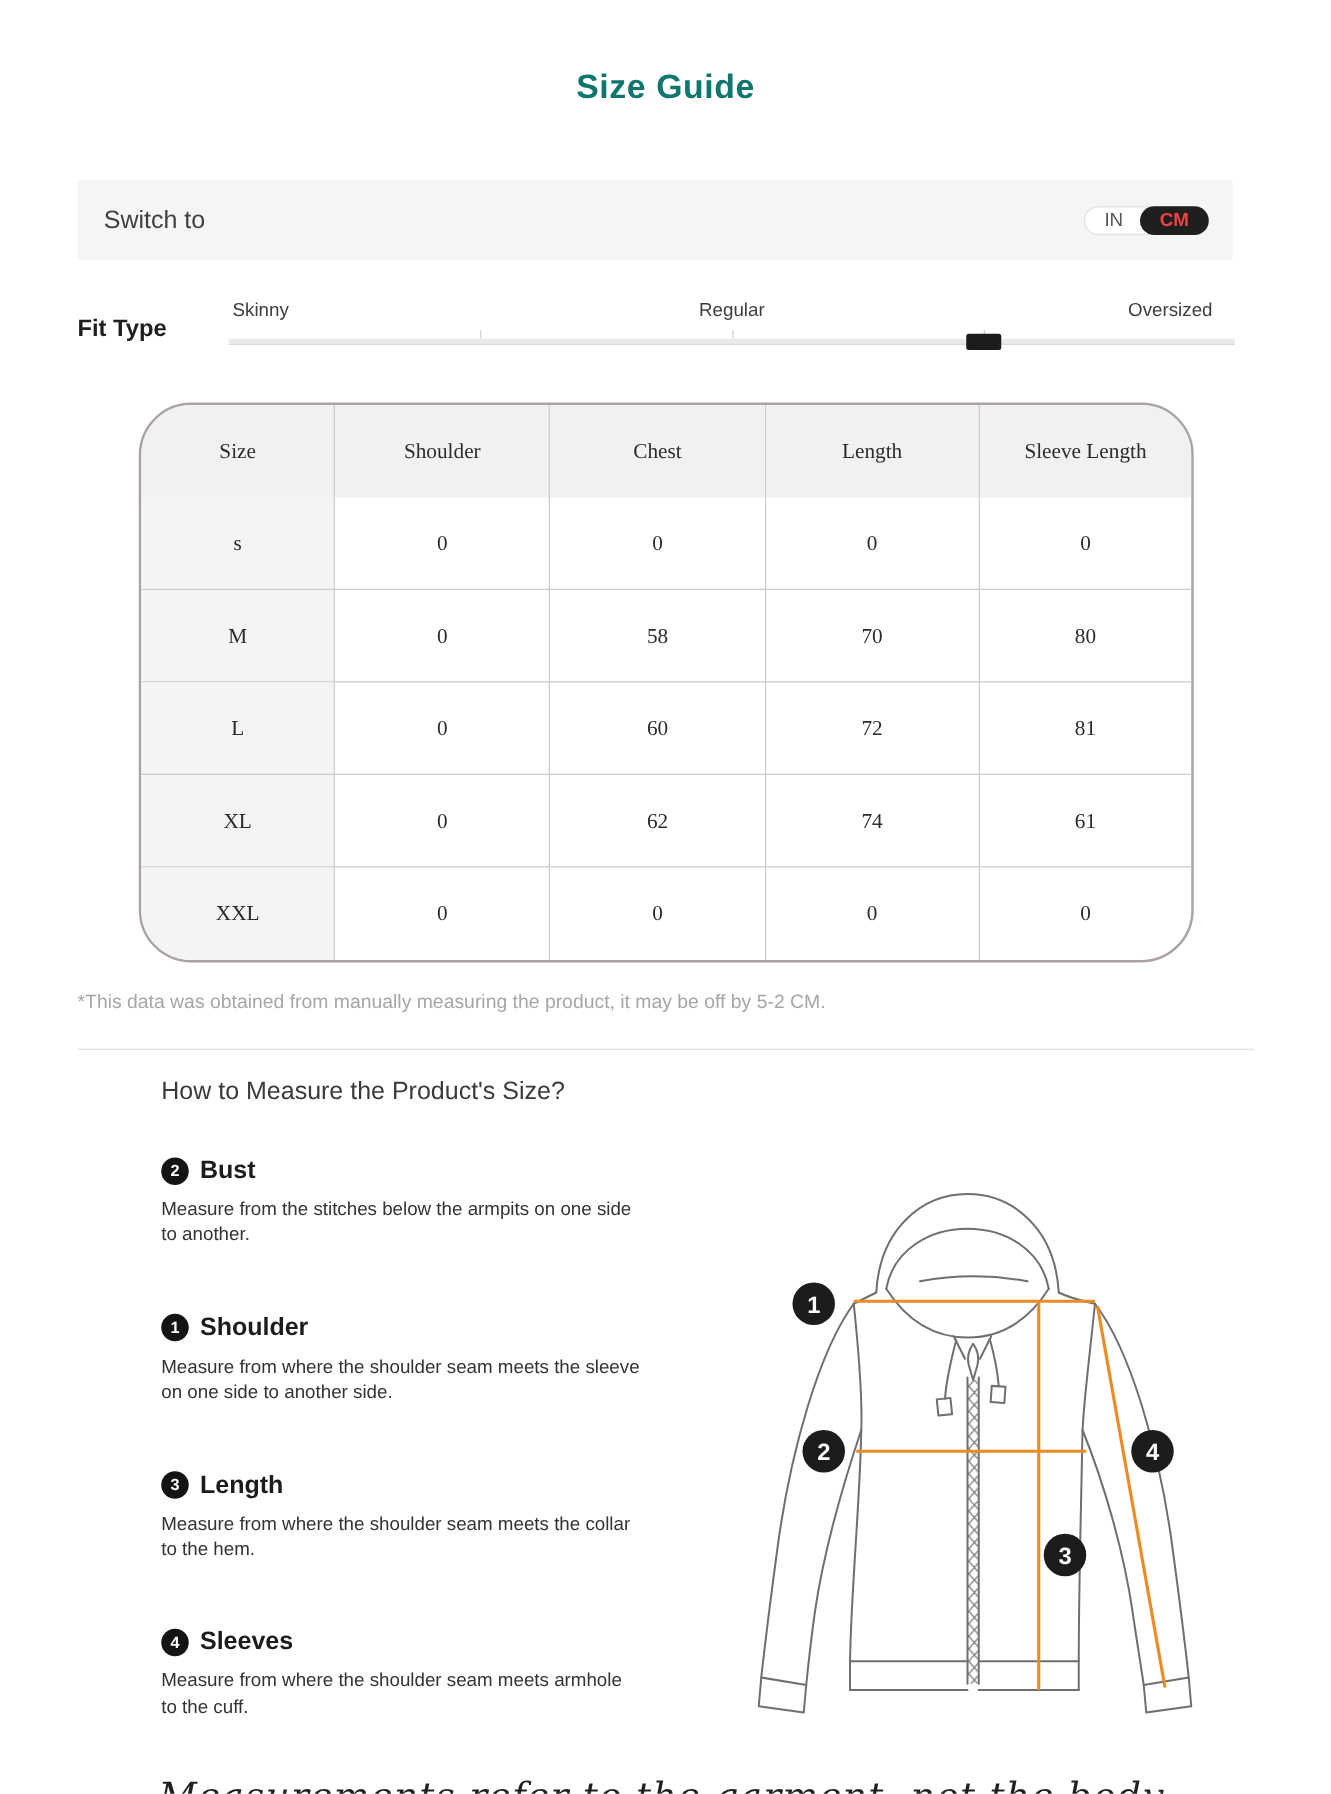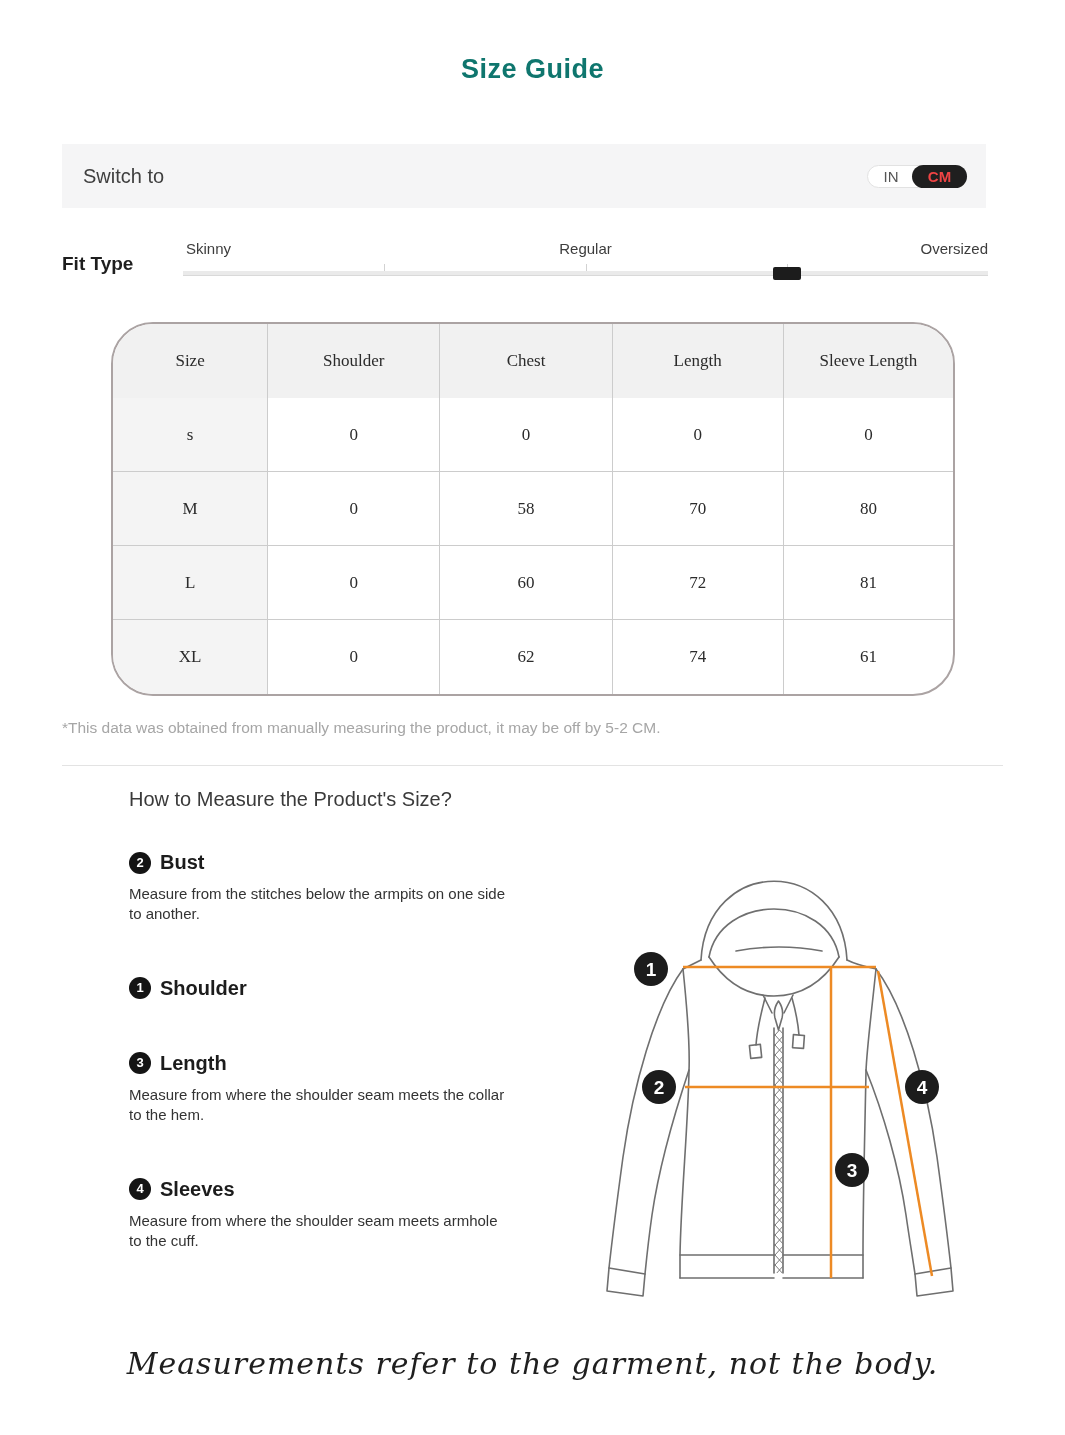--- a/index.html
+++ b/index.html
@@ -36,21 +36,21 @@
   
   .fit-row { margin:32px 77px 0 62px; display:flex; }
   .fit-label {
     width:121px; font-size:19px; font-weight:bold; color:#1e1e1e;
     align-self:flex-end; line-height:24px; padding-bottom:0px;
   }
   .slider-area { flex:1; }
   .slider-labels { position:relative; height:22px; font-size:15px; color:#3d3d3d; }
   .slider-labels .lab-left { position:absolute; left:3px; top:0; }
   .slider-labels .lab-mid { position:absolute; left:50%; transform:translateX(-50%); top:0; }
-  .slider-labels .lab-right { position:absolute; right:0; top:0; }
+  .slider-labels .lab-right { position:absolute; right:18px; top:0; }
   .slider-track {
     position:relative; margin-top:9px; height:5px; background:#eaeaea;
     border-bottom:1px solid #d9d9d9;
   }
   .slider-track .tick {
     position:absolute; width:1px; height:7px; top:-7px; background:#d2d2d2;
   }
   .tick.t25 { left:25%; } .tick.t50 { left:50%; } .tick.t75 { left:75%; }
   .slider-handle {
     position:absolute; left:calc(75% - 14px); top:-4px;
@@ -162,20 +162,27 @@
         <td>72</td>
         <td>81</td>
       </tr>
       <tr>
         <th>XL</th>
         <td>0</td>
         <td>62</td>
         <td>74</td>
         <td>61</td>
       </tr>
+      <tr>
+        <th>XXL</th>
+        <td>0</td>
+        <td>0</td>
+        <td>0</td>
+        <td>0</td>
+      </tr>
     </tbody>
   </table>
 </div>
 
 <p class="disclaimer">*This data was obtained from manually measuring the product, it may be off by 5-2 CM.</p>
 
 <div class="divider"></div>
 
 <div class="measure-section">
   <h2 class="howto-heading">How to Measure the Product's Size?</h2>
@@ -186,20 +193,21 @@
         <span class="num-badge">2</span>
         <span class="item-title">Bust</span>
       </div>
       <p class="item-desc">Measure from the stitches below the armpits on one side to another.</p>
     </div>
     <div class="measure-item">
       <div class="item-head">
         <span class="num-badge">1</span>
         <span class="item-title">Shoulder</span>
       </div>
+      <p class="item-desc">Measure from where the shoulder seam meets the sleeve on one side to another side.</p>
     </div>
     <div class="measure-item">
       <div class="item-head">
         <span class="num-badge">3</span>
         <span class="item-title">Length</span>
       </div>
       <p class="item-desc">Measure from where the shoulder seam meets the collar to the hem.</p>
     </div>
     <div class="measure-item">
       <div class="item-head">

